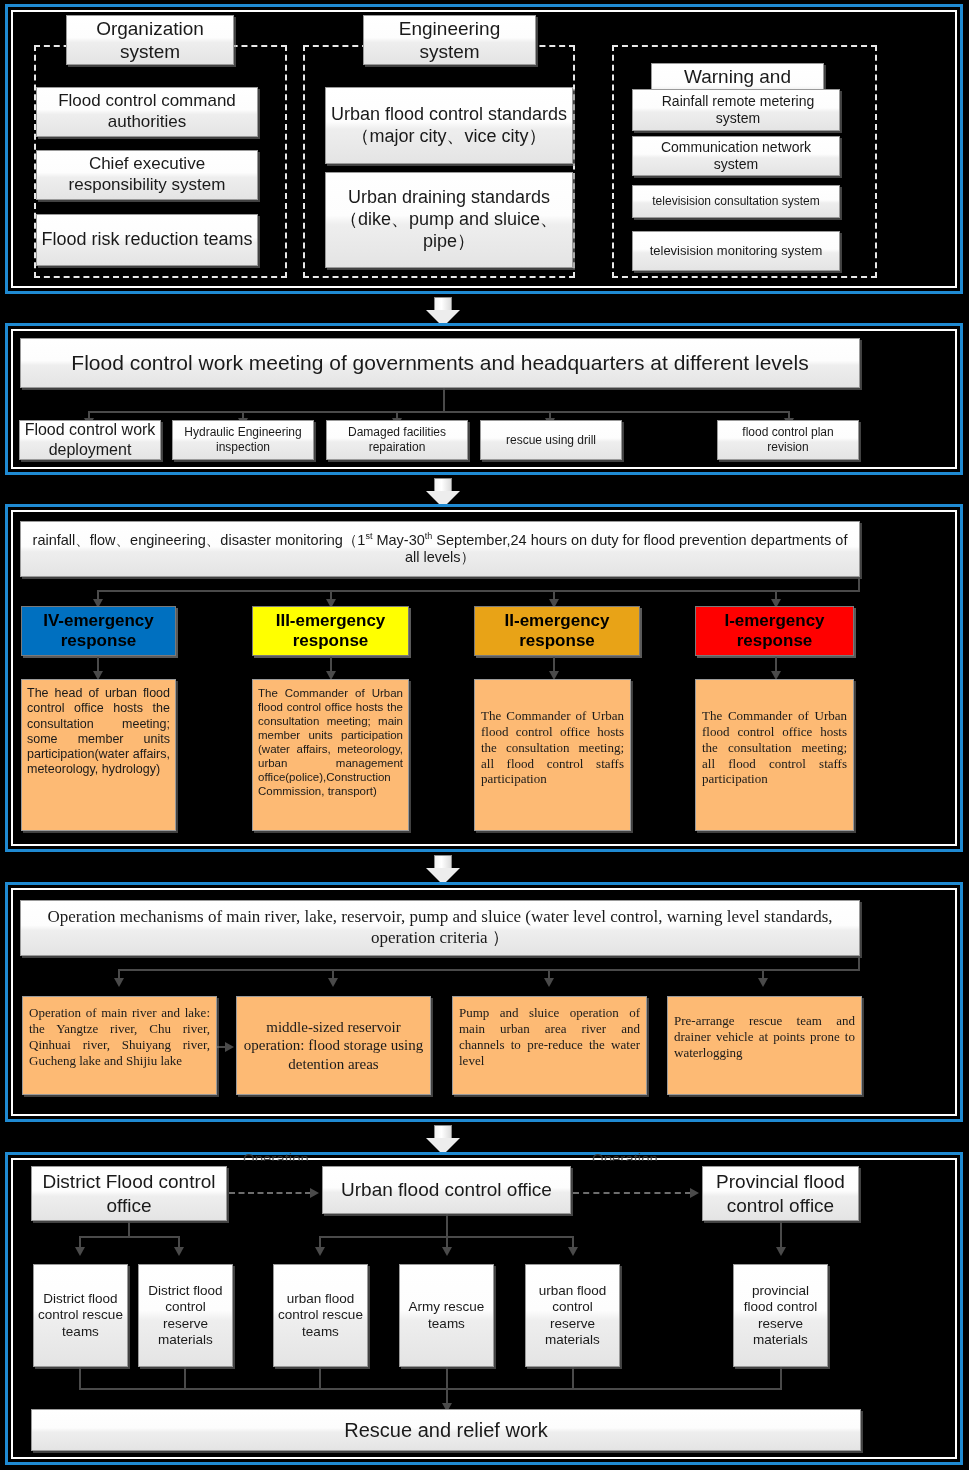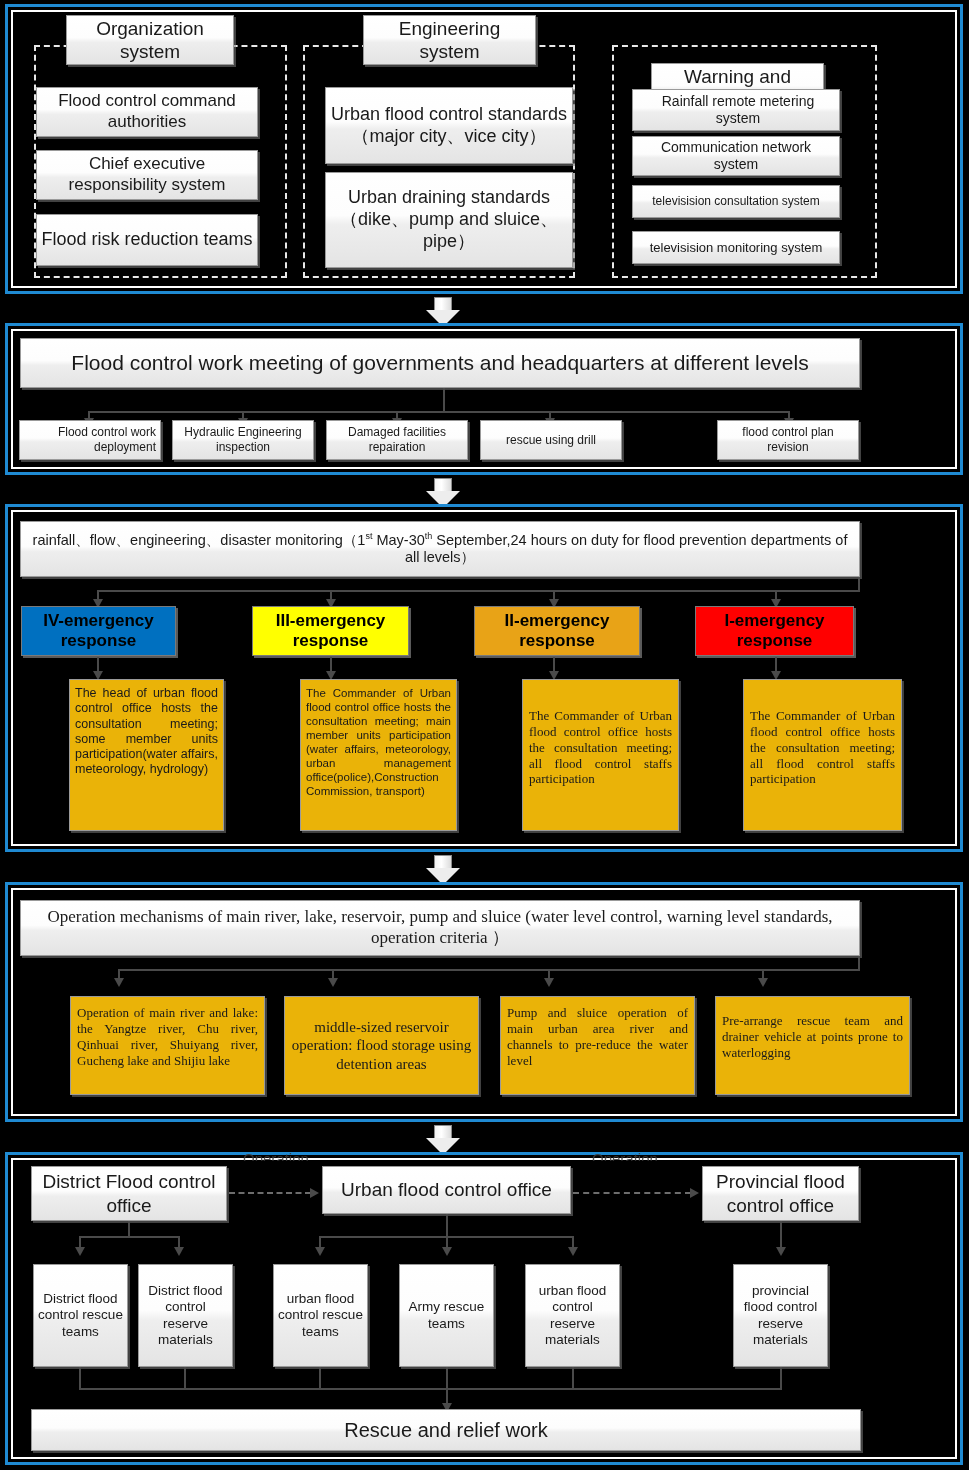--- a/index.html
+++ b/index.html
@@ -32,23 +32,22 @@
     box-shadow: 2px 2px 0 rgba(120,120,120,0.55);
     display: flex;
     align-items: center;
     justify-content: center;
     text-align: center;
     color: #1a1a1a;
     line-height: 1.22;
     padding: 2px 4px;
   }
   .box.plain {
-    background: #eab308;
+    background: #fdba74;
     box-shadow: 2px 2px 0 rgba(130,130,130,0.5);
-    margin-left: 48px;
   }
   .box.serif { font-family: "Liberation Serif", serif; }
   .box.just  { text-align: justify; justify-content: flex-start; display:block; }
   .box.just span { display:block; }
 
   
   .dashgroup {
     position: absolute;
     border: 2px dashed #e8e8e8;
     background: transparent;
@@ -126,21 +125,21 @@
 <div class="box" style="left:36px; top:87px; width:222px; height:50px; font-size:17px;">Flood control command authorities</div>
 <div class="box" style="left:36px; top:150px; width:222px; height:50px; font-size:17px;">Chief executive responsibility system</div>
 <div class="box" style="left:36px; top:214px; width:222px; height:52px; font-size:18px;">Flood risk reduction teams</div>
 
 <div class="box" style="left:325px; top:87px; width:248px; height:77px; font-size:18px;">Urban flood control standards（major city、vice city）</div>
 <div class="box" style="left:325px; top:172px; width:248px; height:96px; font-size:18px;">Urban draining standards（dike、pump and sluice、pipe）</div>
 
 <div class="box" style="left:632px; top:89px; width:208px; height:42px; font-size:14px;padding-left:8px;">Rainfall remote metering system</div>
 <div class="box" style="left:632px; top:136px; width:208px; height:40px; font-size:14px;">Communication network system</div>
 <div class="box" style="left:632px; top:185px; width:208px; height:33px; font-size:12px;">televisision consultation system</div>
-<div class="box" style="left:632px; top:231px; width:208px; height:33px; font-size:13px;">televisision monitoring system</div>
+<div class="box" style="left:632px; top:231px; width:208px; height:40px; font-size:13px;">televisision monitoring system</div>
 
 <div class="blockarrow" style="left:426px; top:297px; width:34px; height:30px;">
   <div class="stem"></div>
     <div class="head"></div>
 </div>
 
 <div class="panel" style="left:5px; top:323px; width:958px; height:152px;">
   <div class="panel-inner"></div>
 </div>
 
@@ -152,21 +151,21 @@
 <div class="arrowdn" style="left:84px; top:418px;"></div>
 <div class="vline" style="left:242px; top:411px; height:10px;"></div>
 <div class="arrowdn" style="left:238px; top:418px;"></div>
 <div class="vline" style="left:396px; top:411px; height:10px;"></div>
 <div class="arrowdn" style="left:392px; top:418px;"></div>
 <div class="vline" style="left:549px; top:411px; height:10px;"></div>
 <div class="arrowdn" style="left:545px; top:418px;"></div>
 <div class="vline" style="left:788px; top:411px; height:10px;"></div>
 <div class="arrowdn" style="left:784px; top:418px;"></div>
 
-<div class="box" style="left:19px; top:420px; width:142px; height:40px; font-size:12px;text-align:right;">Flood control work deployment</div>
+<div class="box" style="left:19px; top:420px; width:142px; height:40px; font-size:16px;">Flood control work deployment</div>
 <div class="box" style="left:172px; top:420px; width:142px; height:40px; font-size:12px;">Hydraulic Engineering inspection</div>
 <div class="box" style="left:326px; top:420px; width:142px; height:40px; font-size:12px;">Damaged facilities repairation</div>
 <div class="box" style="left:480px; top:420px; width:142px; height:40px; font-size:12px;">rescue using drill</div>
 <div class="box" style="left:717px; top:420px; width:142px; height:40px; font-size:12px;">flood control plan revision</div>
 
 <div class="blockarrow" style="left:426px; top:478px; width:34px; height:30px;">
   <div class="stem"></div>
     <div class="head"></div>
 </div>
 

